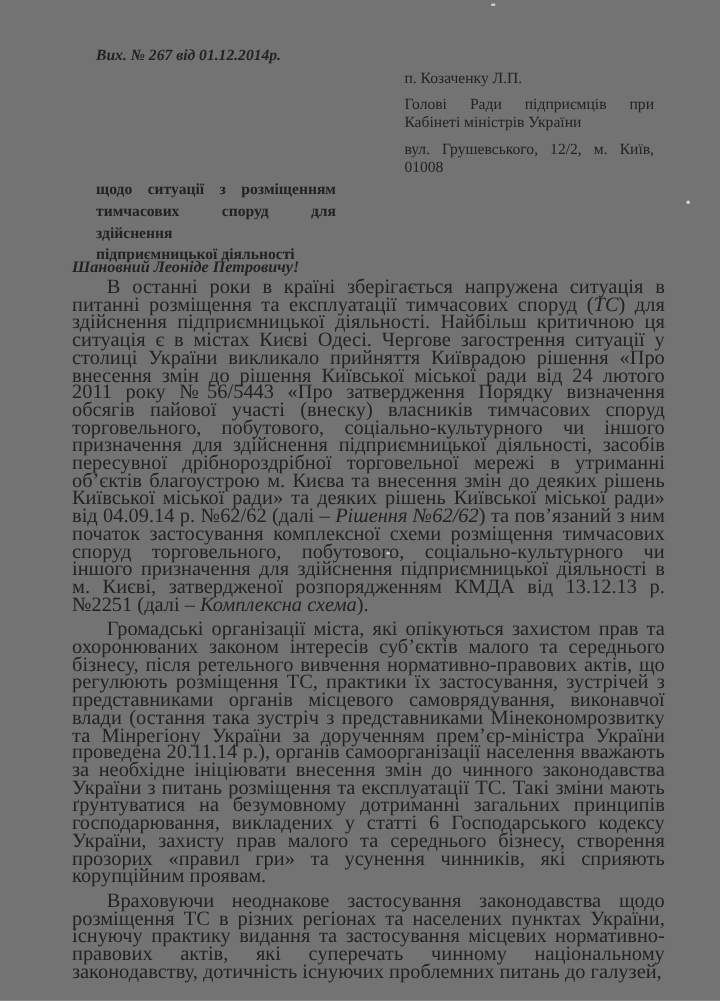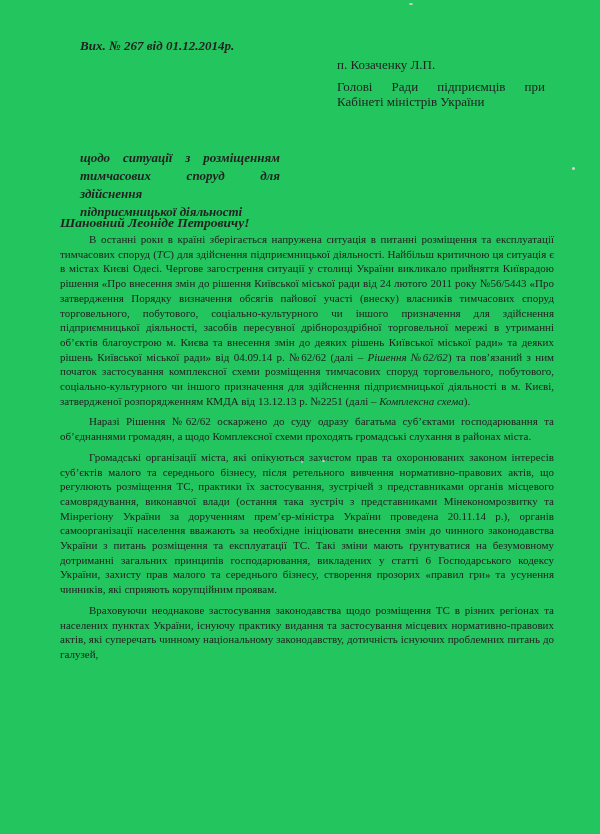--- a/index.html
+++ b/index.html
@@ -6,77 +6,77 @@
   body {
     width: 600px; height: 834px;
     background: #ffffff;
     font-family: "Liberation Serif", "DejaVu Serif", serif;
     color: #222222;
     overflow: hidden;
     position: relative;
   }
   .page {
     position: absolute; inset: 0;
-    background: #22c55e;
+    background: #737373;
   }
   .ref {
     position: absolute; left: 80px; top: 38px;
     font-size: 13px; font-weight: bold; font-style: italic;
     white-space: nowrap;
   }
   .recipient {
     position: absolute; left: 337px; top: 57px; width: 208px;
     font-size: 13px; line-height: 15.5px;
     text-align: justify;
   }
   .recipient .r-entry { margin: 0 0 6px 0; }
   .subject {
     position: absolute; left: 80px; top: 149px; width: 200px;
-    font-size: 13px; font-weight: bold; font-style: italic;
+    font-size: 13px; font-weight: bold; 
     line-height: 18px;
   }
   .subject .s-line { text-align: justify; text-align-last: justify; }
   .subject .s-line.last { text-align-last: left; }
   .salutation {
     position: absolute; left: 60px; top: 215px; width: 494px;
     box-sizing: border-box; padding-right: 42px;
     text-align: left;
     font-size: 13.5px; font-weight: bold; font-style: italic;
   }
   .body-text {
     position: absolute; left: 60px; top: 232px; width: 494px;
-    font-size: 11px; line-height: 14.7px;
+    font-size: 17px; line-height: 14.7px;
     text-align: justify;
   }
   .body-text p { margin: 0 0 6px 0; text-indent: 29px; }
   .italic { font-style: italic; }
   .speck { position: absolute; border-radius: 50%; }
   .speck1 { left: 409px; top: 3px;  width: 4px; height: 2px; background: #cfcfcf; }
   .speck2 { left: 572px; top: 167px; width: 3px; height: 3px; background: #d6d6d6; }
   .speck3 { left: 301px; top: 461px; width: 2px; height: 2px; background: #c9c9c9; }
   .speck4 { left: 322px; top: 460px; width: 3px; height: 2px; background: #d2d2d2; }
 </style>
 </head>
 <body>
 
 <div class="page">
   <div class="ref">Вих. № 267 від 01.12.2014р.</div>
   <div class="recipient" id="recipient">
       <div class="r-entry">п. Козаченку Л.П.</div>
       <div class="r-entry">Голові Ради підприємців при Кабінеті міністрів України</div>
+      <div class="r-entry">вул. Грушевського, 12/2, м. Київ, 01008</div>
     </div>
   <div class="subject" id="subject">
       <div class="s-line">щодо ситуації з розміщенням</div>
       <div class="s-line">тимчасових споруд для здійснення</div>
       <div class="s-line last">підприємницької діяльності</div>
     </div>
   <div class="salutation">Шановний Леоніде Петровичу!</div>
   <div class="body-text" id="body-text">
       <p><span>В останні роки в країні зберігається напружена ситуація в питанні розміщення та експлуатації тимчасових споруд (</span><span class="italic">ТС</span><span>) для здійснення підприємницької діяльності. Найбільш критичною ця ситуація є в містах Києві Одесі. Чергове загострення ситуації у столиці України викликало прийняття Київрадою рішення «Про внесення змін до рішення Київської міської ради від 24 лютого 2011 року №56/5443 «Про затвердження Порядку визначення обсягів пайової участі (внеску) власників тимчасових споруд торговельного, побутового, соціально-культурного чи іншого призначення для здійснення підприємницької діяльності, засобів пересувної дрібнороздрібної торговельної мережі в утриманні об’єктів благоустрою м. Києва та внесення змін до деяких рішень Київської міської ради» та деяких рішень Київської міської ради» від 04.09.14 р. №62/62 (далі – </span><span class="italic">Рішення №62/62</span><span>) та пов’язаний з ним початок застосування комплексної схеми розміщення тимчасових споруд торговельного, побутового, соціально-культурного чи іншого призначення для здійснення підприємницької діяльності в м. Києві, затвердженої розпорядженням КМДА від 13.12.13 р. №2251 (далі – </span><span class="italic">Комплексна схема</span><span>).</span></p>
-      <p><span>Наразі Рішення №62/62 оскаржено до суду одразу багатьма суб’єктами господарювання та об’єднаннями громадян, а щодо Комплексної схеми проходять громадські слухання в районах міста.</span></p>
       <p><span>Громадські організації міста, які опікуються захистом прав та охоронюваних законом інтересів суб’єктів малого та середнього бізнесу, після ретельного вивчення нормативно-правових актів, що регулюють розміщення ТС, практики їх застосування, зустрічей з представниками органів місцевого самоврядування, виконавчої влади (остання така зустріч з представниками Мінекономрозвитку та Мінрегіону України за дорученням прем’єр-міністра України проведена 20.11.14 р.), органів самоорганізації населення вважають за необхідне ініціювати внесення змін до чинного законодавства України з питань розміщення та експлуатації ТС. Такі зміни мають ґрунтуватися на безумовному дотриманні загальних принципів господарювання, викладених у статті 6 Господарського кодексу України, захисту прав малого та середнього бізнесу, створення прозорих «правил гри» та усунення чинників, які сприяють корупційним проявам.</span></p>
       <p><span>Враховуючи неоднакове застосування законодавства щодо розміщення ТС в різних регіонах та населених пунктах України, існуючу практику видання та застосування місцевих нормативно-правових актів, які суперечать чинному національному законодавству, дотичність існуючих проблемних питань до галузей,</span></p>
     </div>
   <div class="speck speck1"></div>
   <div class="speck speck2"></div>
   <div class="speck speck3"></div>
   <div class="speck speck4"></div>
 </div>
 
 </body></html>

